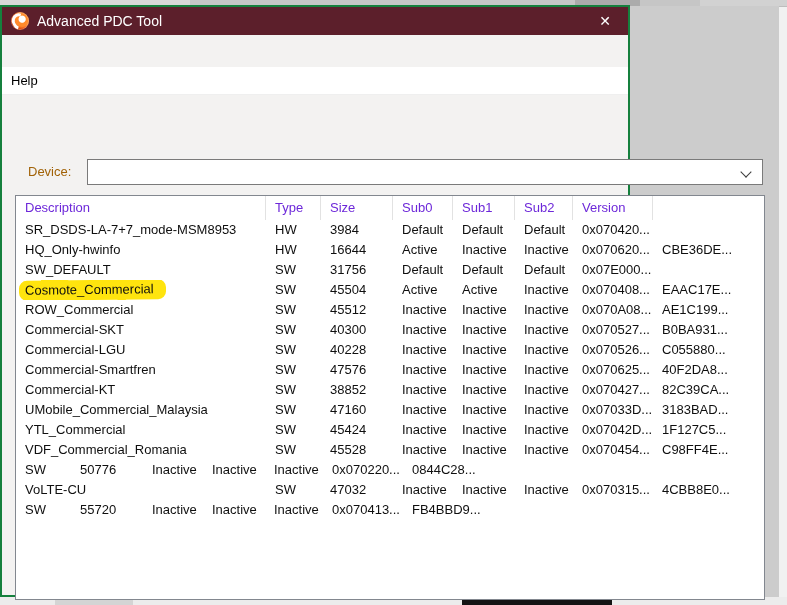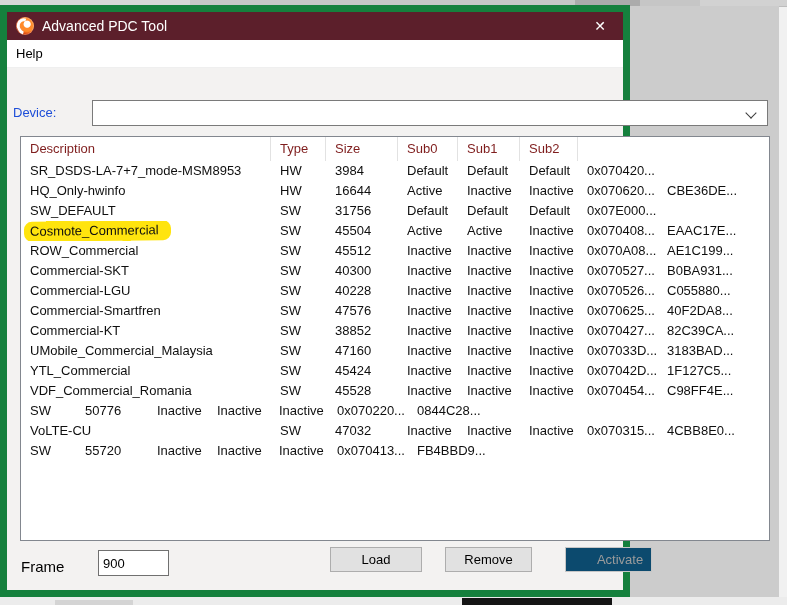--- a/index.html
+++ b/index.html
@@ -10,50 +10,50 @@
   .bg-top { position:absolute; left:0; top:0; width:787px; height:6px; background:#c6c6c6; }
   .bg-top .seg1 { position:absolute; left:0; top:0; width:190px; height:6px; background:#d8d8d8; }
   .bg-top .seg2 { position:absolute; left:575px; top:0; width:65px; height:6px; background:#ababab; }
   .bg-top .seg3 { position:absolute; left:700px; top:0; width:87px; height:6px; background:#d2d2d2; }
   .bg-right { position:absolute; left:779px; top:6px; width:8px; height:591px; background:#f1f1f1; border-top:1px solid #bdbdbd; box-sizing:border-box; }
   .bg-bottom { position:absolute; left:0; top:597px; width:787px; height:8px; background:#ececec; }
   .bg-bottom .shape-gray { position:absolute; left:55px; top:3px; width:78px; height:5px; background:#d4d4d4; }
   .bg-bottom .shape-dark { position:absolute; left:462px; top:1px; width:150px; height:7px; background:#141414; }
 
   
-  .window { position:absolute; left:0; top:5px; width:630px; height:592px; border:7px solid #15803d;
-            box-sizing:border-box; background:#f3f2f1; display:flex; flex-direction:column; }
+  .window { position:absolute; left:0; top:5px; width:630px; height:592px; border:2px solid #15803d;
+            box-sizing:border-box; background:#f3f2f1; display:flex; flex-direction:column;gap:32px; }
 
   .titlebar { height:28px; background:#5c1f2b; display:flex; align-items:center; padding-left:9px; flex:0 0 auto; }
   .app-icon { width:18px; height:18px; border-radius:50%; margin-right:8px; position:relative; flex:0 0 auto;
               background:radial-gradient(circle at 62% 40%, #ffffff 0 20%, #ff8a2a 26% 46%, #e04a0e 62%, #9c2c05 100%);
               box-shadow:0 0 0 1px rgba(255,255,255,0.25) inset; }
   .app-icon::after { content:""; position:absolute; left:1px; top:1px; width:9px; height:11px; border-radius:50%;
               border:3px solid transparent; border-left-color:#fdfdfd; border-top-color:#fdfdfd; transform:rotate(-28deg); }
   .title-text { color:#ffffff; font-size:14px; }
   .close-btn { margin-left:auto; width:46px; height:28px; display:flex; align-items:center; justify-content:center;
                color:#ffffff; font-size:14px; cursor:default; }
 
   .menubar { height:27px; background:#ffffff; display:flex; align-items:center; border-bottom:1px solid #efefef; flex:0 0 auto; }
   .menu-item { padding:4px 9px; font-size:13px; color:#000000; }
 
   .client { position:relative; flex:1; background:#f3f2f1; }
 
-  .device-label { position:absolute; left:6px; top:37px; font-size:13px; color:#1d4ed8; }
+  .device-label { position:absolute; left:26px; top:37px; font-size:13px; color:#a16207; }
   .combobox { position:absolute; left:85px; top:32px; width:676px; height:26px; background:#ffffff;
               border:1px solid #7a7a7a; box-sizing:border-box; }
   .combo-value { font-size:13px; padding-left:6px; line-height:24px; color:#000; }
   .combo-chevron { position:absolute; right:12px; top:8px; width:7px; height:7px;
               border-right:1.5px solid #3c3c3c; border-bottom:1.5px solid #3c3c3c; transform:rotate(45deg); }
 
   .listview { position:absolute; left:13px; top:68px; width:750px; height:405px; background:#ffffff;
               border:1px solid #82878f; box-sizing:border-box; font-size:13px; overflow:hidden; }
   .lv-header { display:flex; height:24px; }
   .hcell { height:24px; line-height:24px; padding-left:9px; box-sizing:border-box; border-right:1px solid #e2e2e2;
-           color:#7f1d1d; white-space:nowrap; overflow:hidden; flex:0 0 auto; }
+           color:#6d28d9; white-space:nowrap; overflow:hidden; flex:0 0 auto; }
   .hfill { flex:1 1 auto; border-right:none; }
   .trow { display:flex; height:20px; line-height:20px; }
   .tcell { padding-left:9px; box-sizing:border-box; white-space:nowrap; overflow:hidden; color:#0f0f0f; flex:0 0 auto; }
   .w-desc { width:250px; } .w-type { width:55px; } .w-size { width:72px; }
   .w-sub0 { width:60px; } .w-sub1 { width:62px; } .w-sub2 { width:58px; }
   .w-ver { width:80px; } .w-id { width:90px; }
 
   .marker { position:relative; display:inline-block; background:#ffe40e; border-radius:8px;
             margin-left:-6px; padding:0 12px 0 6px; transform:rotate(-0.7deg); z-index:0; }
   .marker::before { content:""; position:absolute; top:-3px; left:22px; width:28px; height:5px;
@@ -111,20 +111,21 @@
       </div>
 
       <div class="listview">
         <div class="lv-header">
             <div class="hcell w-desc">Description</div>
             <div class="hcell w-type">Type</div>
             <div class="hcell w-size">Size</div>
             <div class="hcell w-sub0">Sub0</div>
             <div class="hcell w-sub1">Sub1</div>
             <div class="hcell w-sub2">Sub2</div>
+            <div class="hcell w-ver">Version</div>
             <div class="hcell hfill"></div>
           </div>
         <div>
             <div class="trow">
               <div class="tcell w-desc">SR_DSDS-LA-7+7_mode-MSM8953</div>
               <div class="tcell w-type">HW</div>
               <div class="tcell w-size">3984</div>
               <div class="tcell w-sub0">Default</div>
               <div class="tcell w-sub1">Default</div>
               <div class="tcell w-sub2">Default</div>

